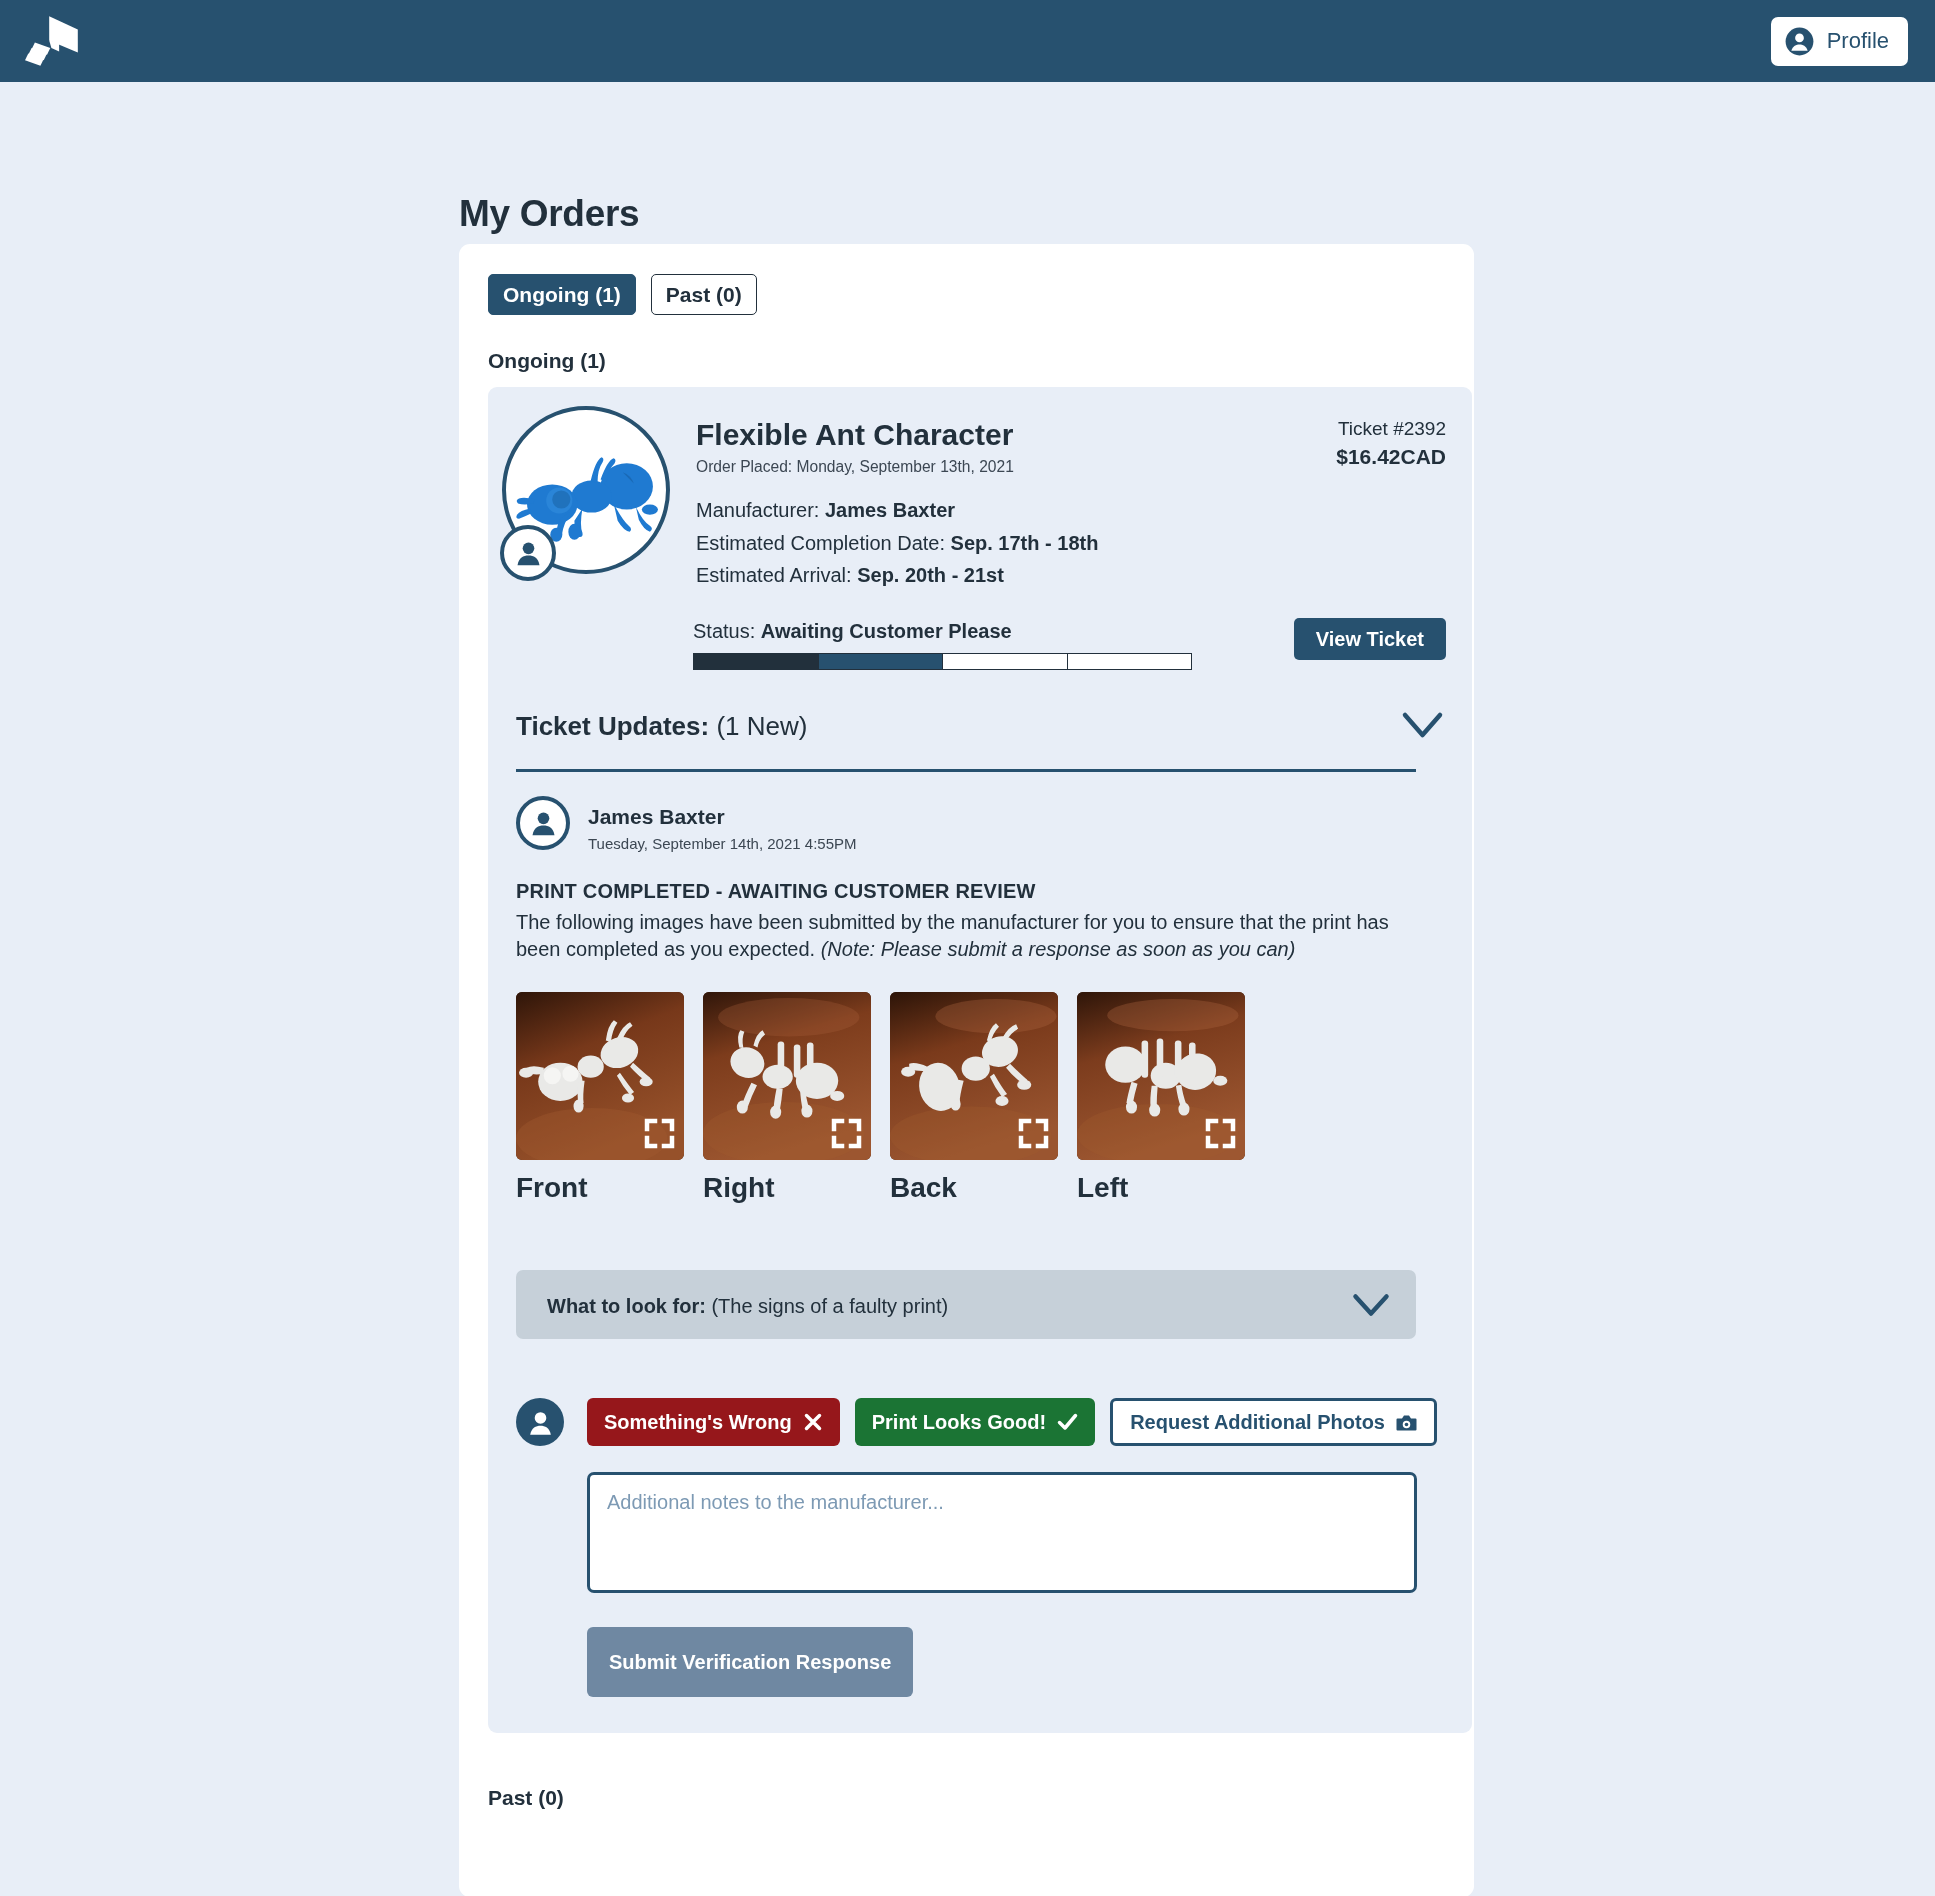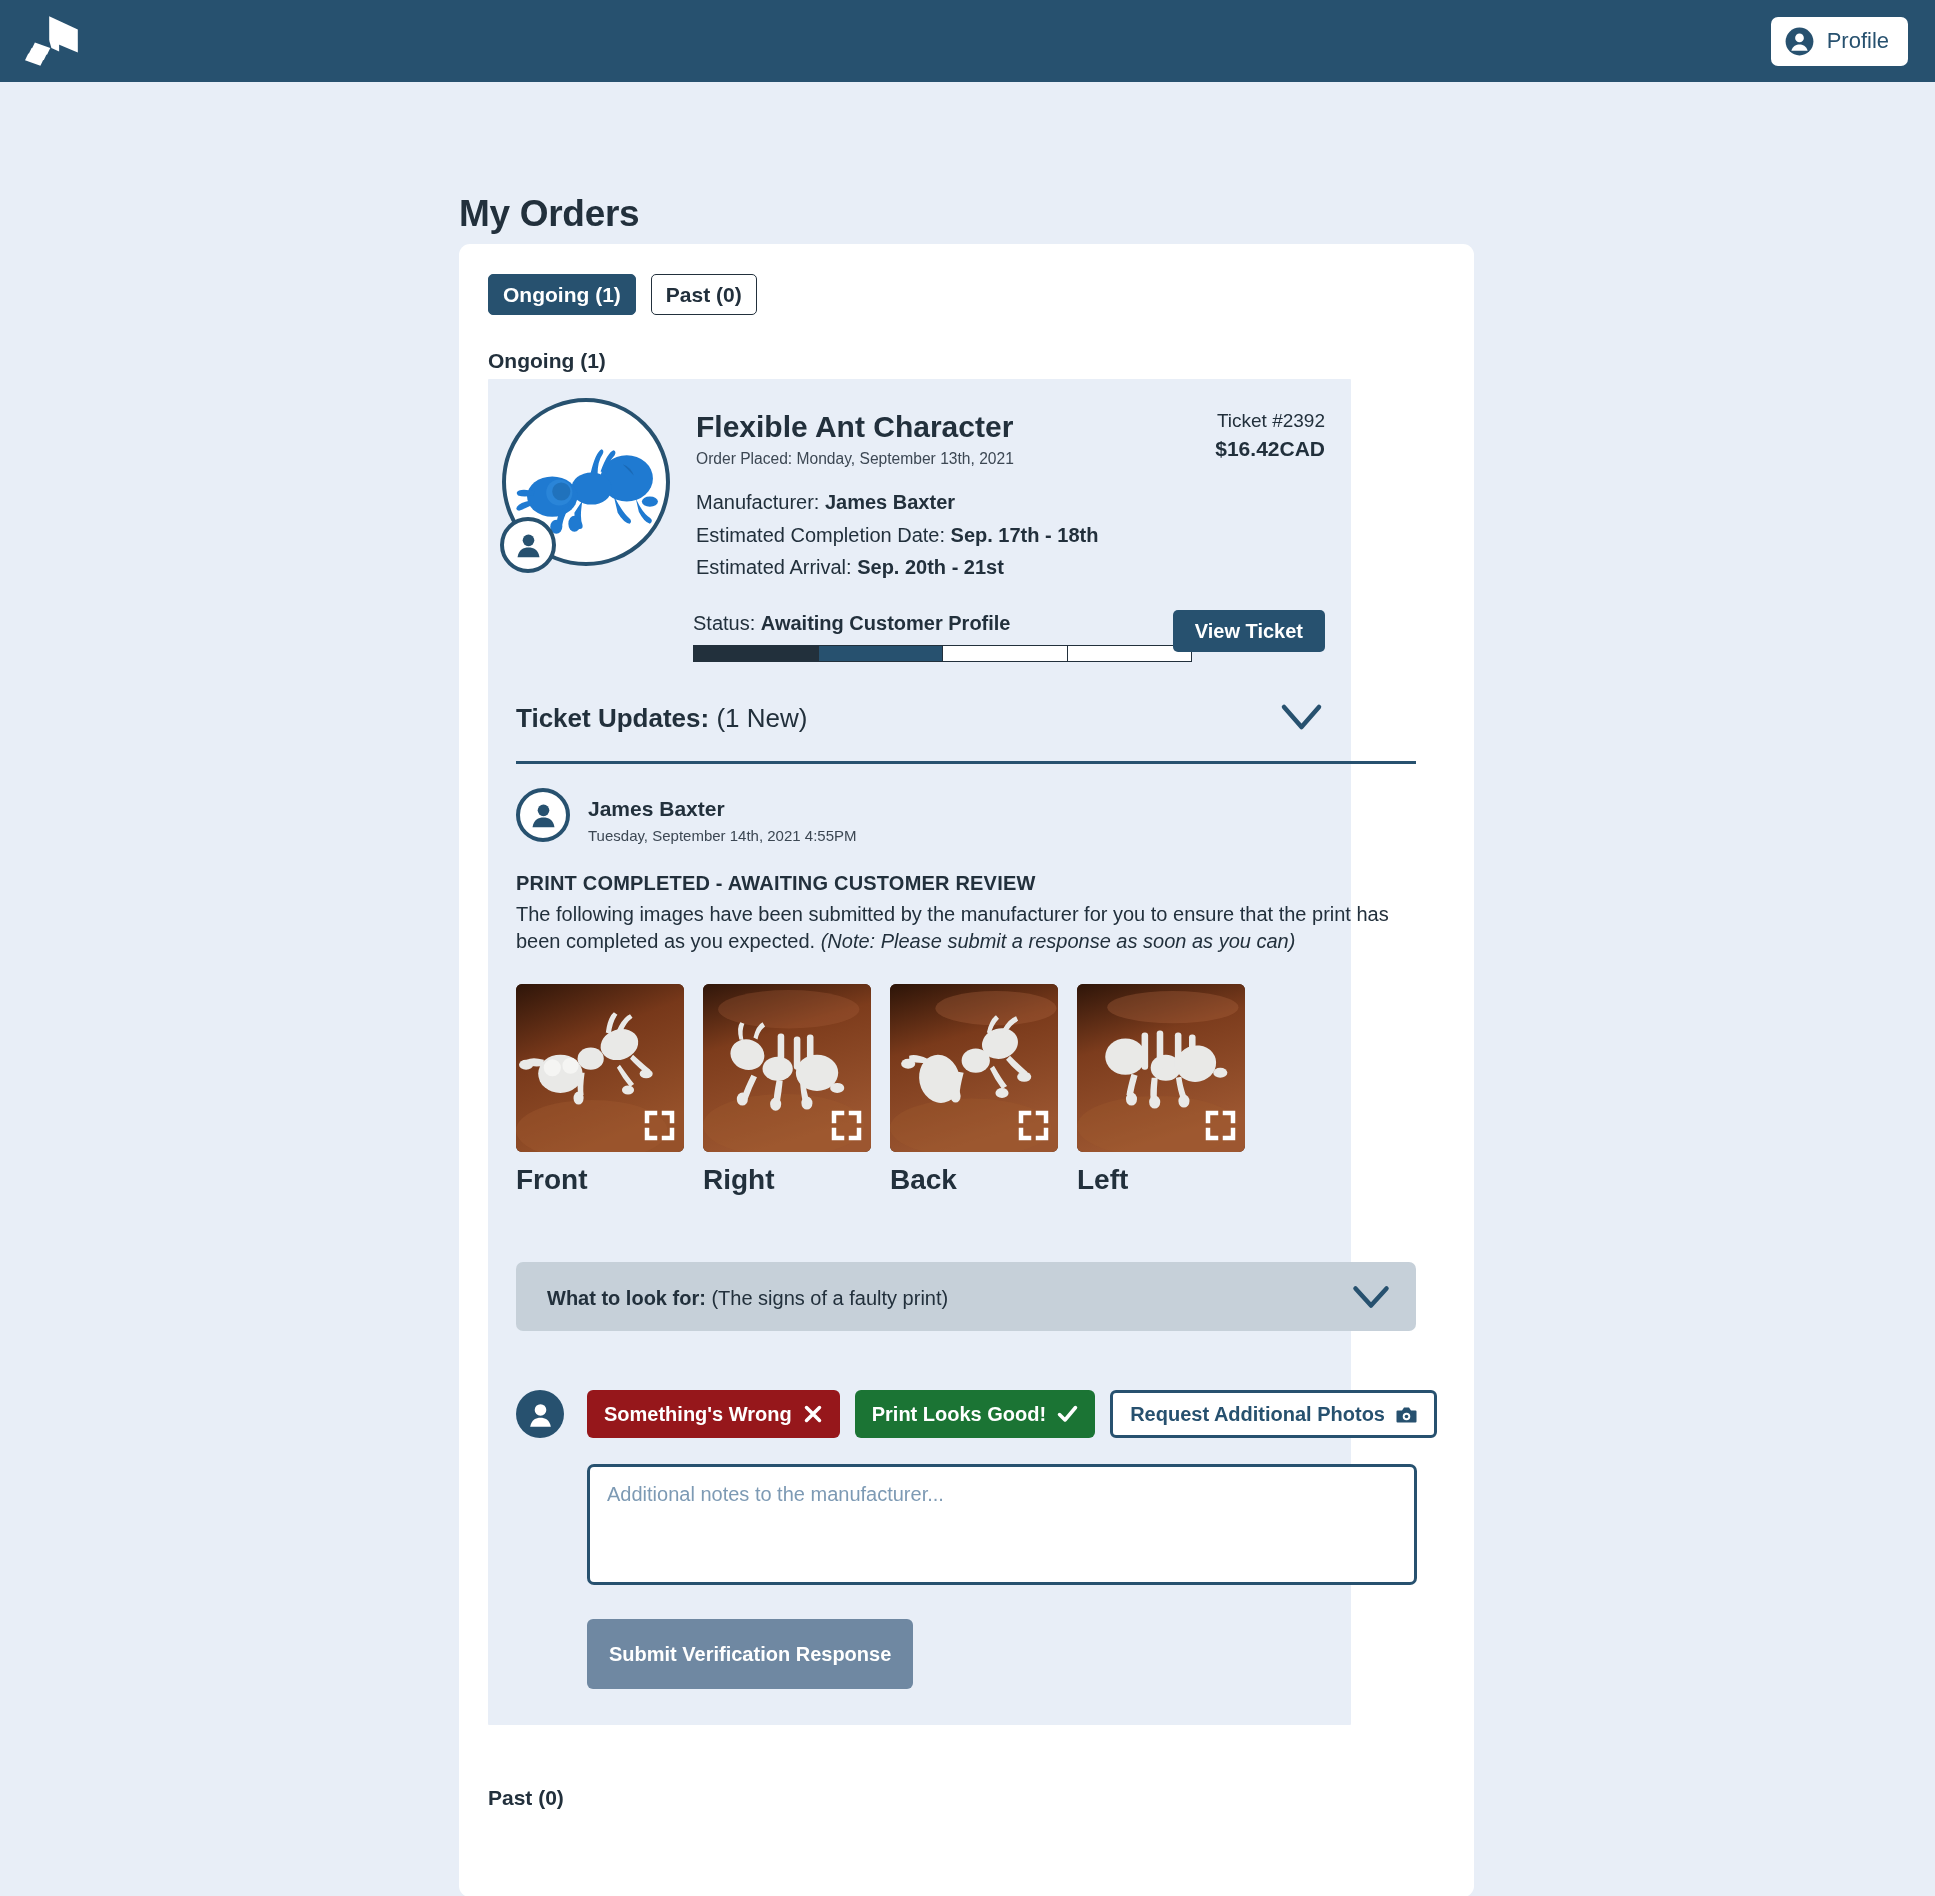--- a/index.html
+++ b/index.html
@@ -106,25 +106,25 @@
     font-weight: bold;
     color: #22303c;
   }
   .section-heading.ongoing { top: 105px; }
   .section-heading.past    { top: 1542px; }
 
   
   .order-panel {
     position: absolute;
     left: 29px;
-    top: 135px;
-    width: 863px;
+    top: 143px;
+    width: 984px;
     height: 1346px;
     background: #e8eef7;
-    border-radius: 1px;
+    border-radius: 9px;
   }
 
   
   .model-wrap { position: absolute; left: 14px; top: 19px; width: 171px; height: 171px; }
   .model-circle {
     position: absolute; left: 0; top: 0;
     width: 168px; height: 168px;
     border-radius: 50%;
     background: #ffffff;
     border: 4px solid #27516f;
@@ -428,21 +428,21 @@
       <div class="info-line l3">
         <span>Estimated Arrival:</span>
         <b>Sep. 20th - 21st</b>
       </div>
 
       <div class="ticket-no">Ticket #2392</div>
       <div class="ticket-price">$16.42CAD</div>
 
       <div class="status-line">
         <span>Status:</span>
-        <b>Awaiting Customer Profile</b>
+        <b>Awaiting Customer Please</b>
       </div>
 
       <div class="progress">
         <div class="seg done"></div>
         <div class="seg current"></div>
         <div class="seg todo"></div>
         <div class="seg todo"></div>
       </div>
 
       <button class="view-ticket">View Ticket</button>

